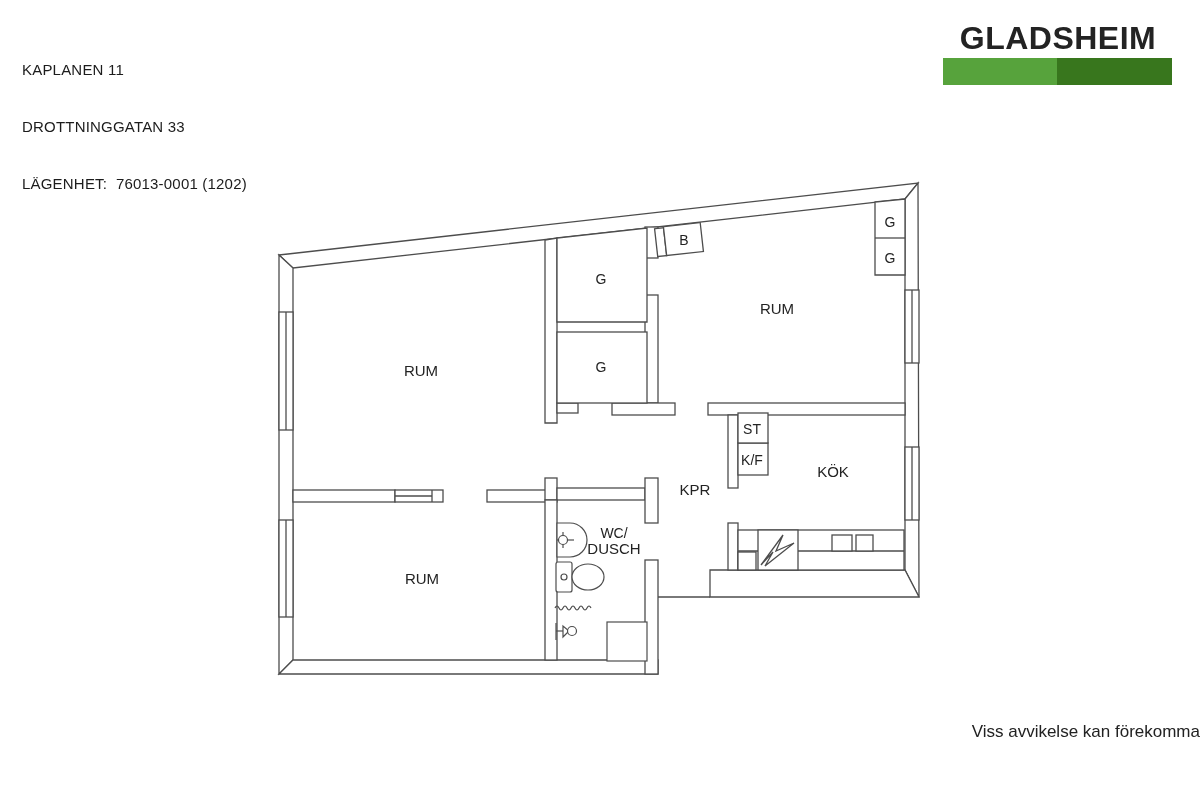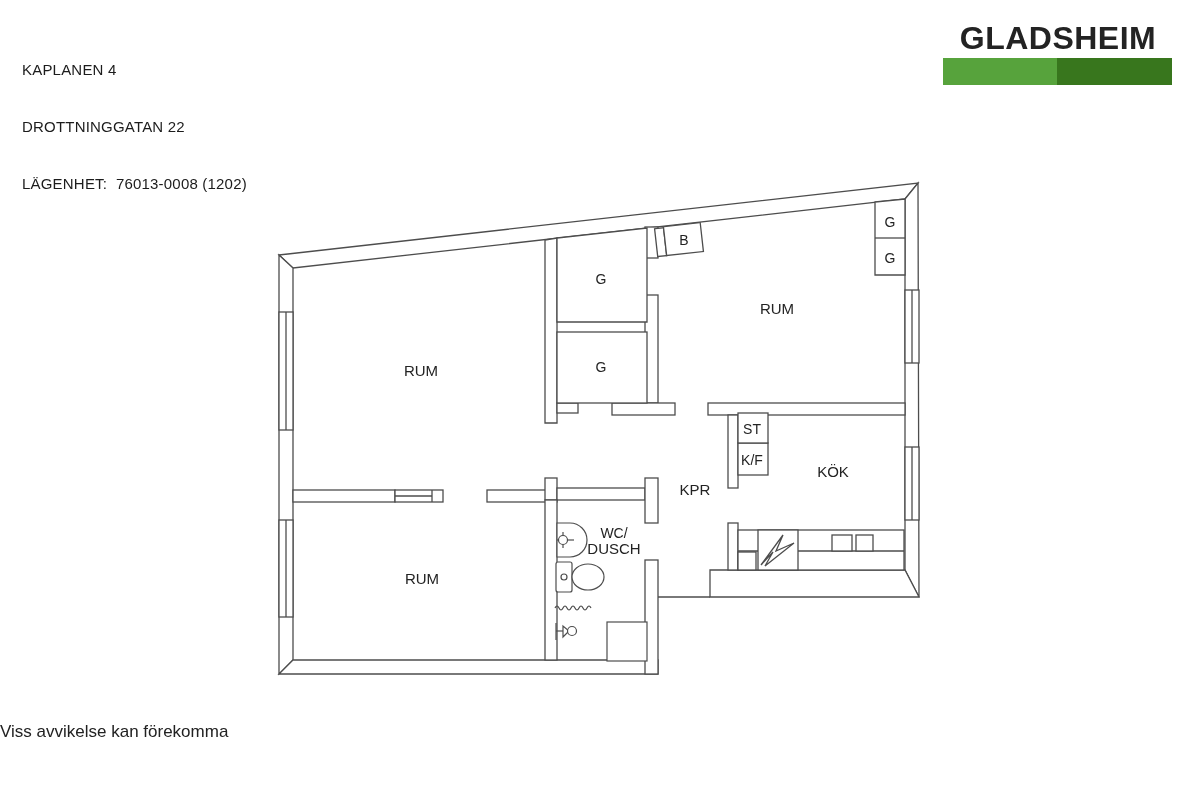--- a/index.html
+++ b/index.html
@@ -1,34 +1,34 @@
 <!DOCTYPE html>
 <html><head>
 <meta charset="utf-8">
 <style>
   html,body{margin:0;padding:0;background:#ffffff;}
   .page{position:relative;width:1200px;height:800px;background:#fff;overflow:hidden;
         font-family:"Liberation Sans", sans-serif;}
   .plan-info{position:absolute;left:22px;top:22px;font-size:15px;line-height:19px;
              color:#1c1c1c;letter-spacing:0.2px;white-space:pre;}
-  .footer-note{position:absolute;left:0;top:722px;width:100%;text-align:left;
+  .footer-note{position:absolute;left:0;top:722px;width:100%;text-align:right;
                font-size:17px;color:#222;}
   svg text{font-family:"Liberation Sans", sans-serif;fill:#232323;}
   .lbl{font-size:15px;}
   .lbl-sm{font-size:14px;}
 </style>
 </head>
 <body>
 
 <div class="page">
 
   <div class="plan-info">
-    <div>KAPLANEN 4</div>
-    <div>DROTTNINGGATAN 22</div>
-    <div>LÄGENHET:  76013-0008 (1202)</div>
+    <div>KAPLANEN 11</div>
+    <div>DROTTNINGGATAN 33</div>
+    <div>LÄGENHET:  76013-0001 (1202)</div>
   </div>
 
   <svg style="position:absolute;left:0;top:0" width="1200" height="110" viewBox="0 0 1200 110">
     <text x="1058" y="49" text-anchor="middle" font-size="32" font-weight="bold" letter-spacing="0.5" fill="#4a9e3b">GLADSHEIM</text>
     <rect x="943" y="58" width="114" height="27" fill="#57a33c"></rect>
     <rect x="1057" y="58" width="115" height="27" fill="#38761d"></rect>
   </svg>
 
   <svg style="position:absolute;left:0;top:0" width="1200" height="800" viewBox="0 0 1200 800" fill="none" stroke="#4d4d4d" stroke-width="1.3" stroke-linejoin="miter">
 

